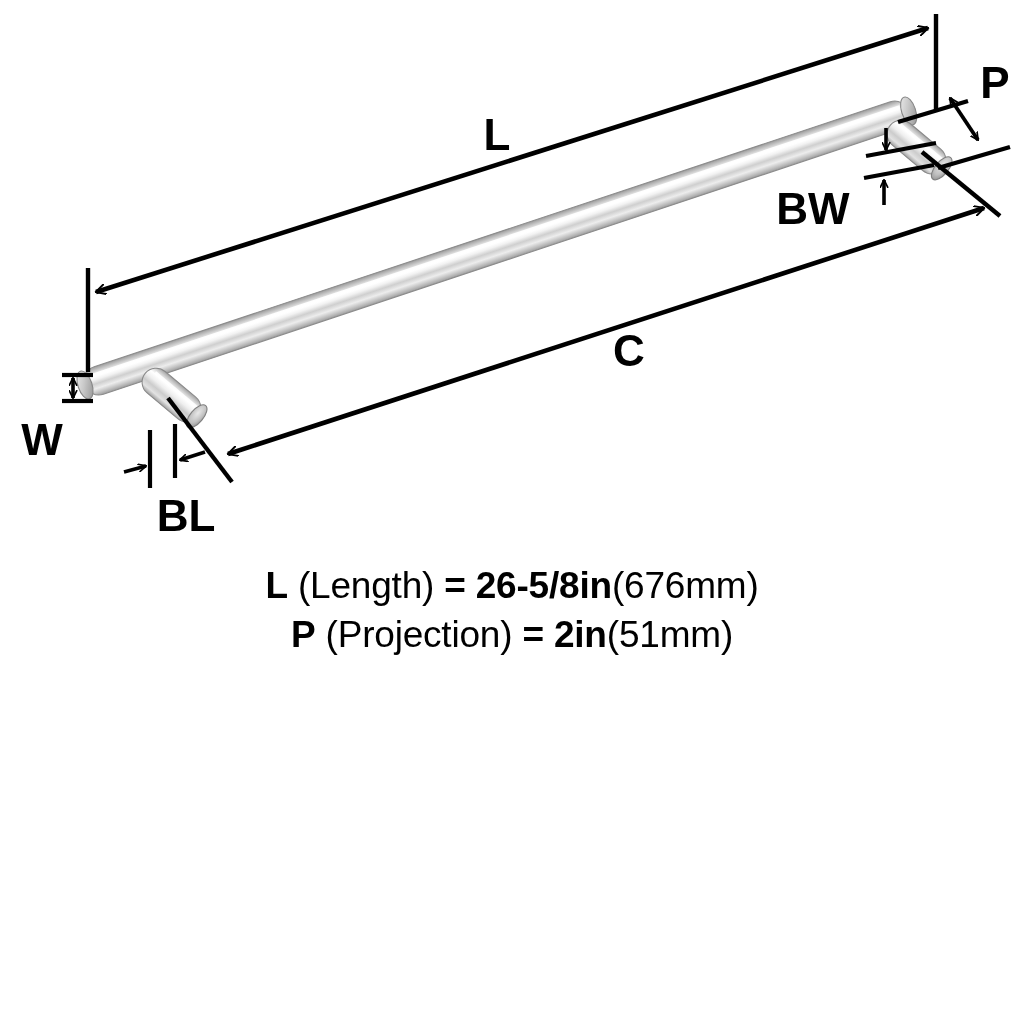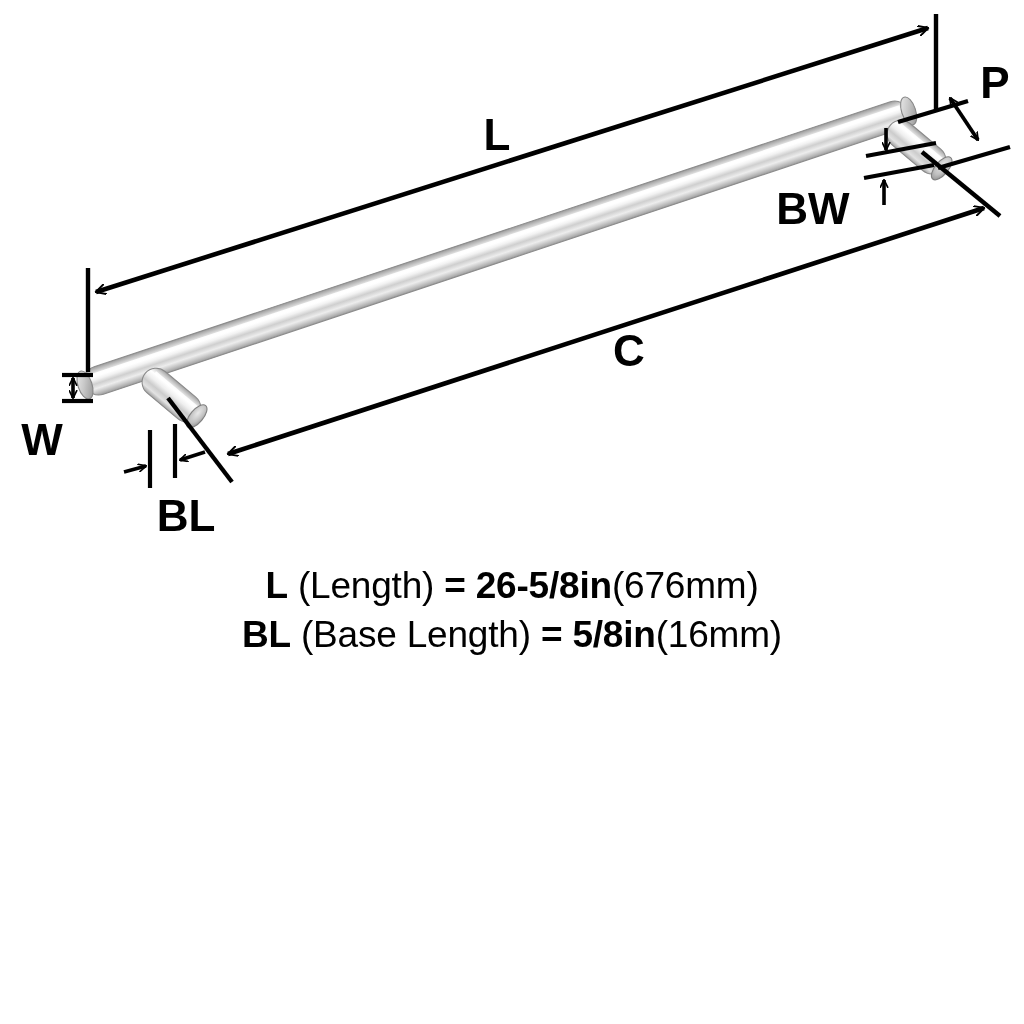--- a/index.html
+++ b/index.html
@@ -192,21 +192,21 @@
     <text class="dim-label" x="995" y="98" font-size="44" text-anchor="middle">P</text>
   </svg>
 
   <div id="specs">
 
     <div class="spec-line">
       <span class="spec-code">L</span><span class="spec-name"> (Length)</span><span class="spec-eq"> = </span><span class="spec-val">26-5/8in</span><span class="spec-mm">(676mm)</span>
     </div>
 
 
-
-
     <div class="spec-line">
-      <span class="spec-code">BL</span><span class="spec-name"> (Base Length)</span><span class="spec-eq"> = </span><span class="spec-val">5/8in</span><span class="spec-mm">(16mm)</span>
+      <span class="spec-code">P</span><span class="spec-name"> (Projection)</span><span class="spec-eq"> = </span><span class="spec-val">2in</span><span class="spec-mm">(51mm)</span>
     </div>
+
+
 
 
   </div>
 </div>
 
 </body></html>

